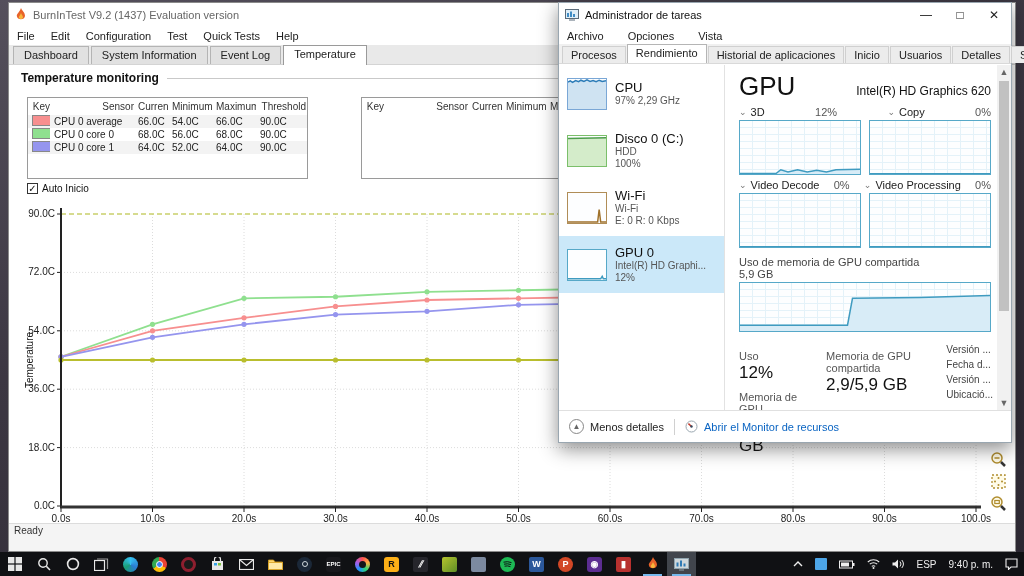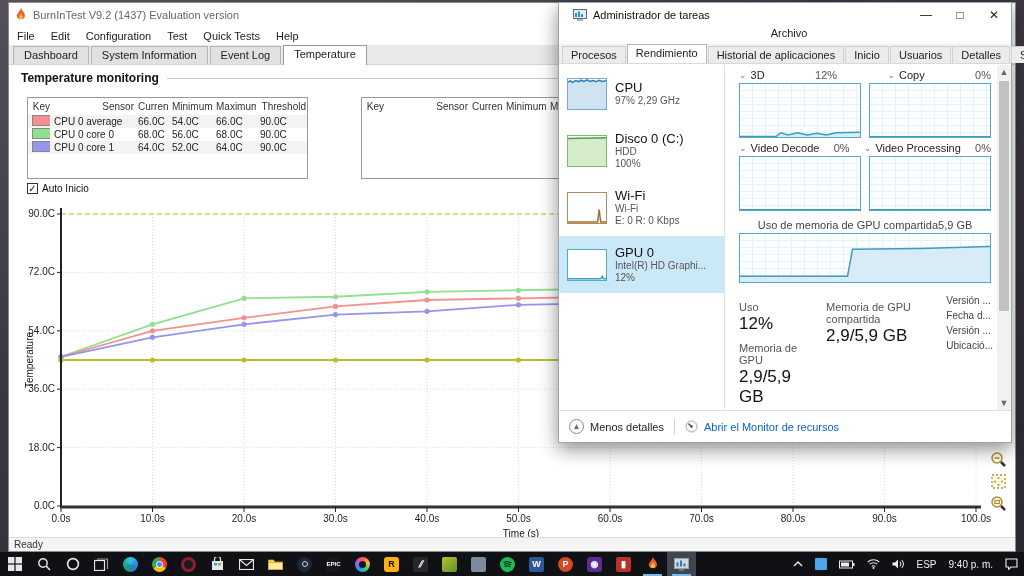--- a/index.html
+++ b/index.html
@@ -32,29 +32,29 @@
   .tbl1 { left:18px; top:32px; width:281px; height:82px; }
   .tbl2 { left:352px; top:32px; width:281px; height:82px; }
 
   .autoscroll { position:absolute; left:18px; top:118px; display:flex; align-items:center; gap:4px; font-size:10px; color:#111; }
   .checkbox { width:11px; height:11px; border:1px solid #333; background:#fff; font-size:10px; line-height:9px; text-align:center; color:#111; }
 
   .chart-wrap { position:absolute; left:0; top:134px; width:1008px; height:346px; }
   .zoom-tools { position:absolute; right:8px; top:386px; display:flex; flex-direction:column; gap:5px; z-index:2; }
   .zoom-btn { width:17px; height:17px; background:transparent; border:none; padding:0; cursor:pointer; }
 
-  .bit-statusbar { position:absolute; left:0; bottom:0; width:100%; height:14px; background:#f4f4f4; border-top:1px solid #dcdcdc; font-size:10px; color:#333; padding:1px 0 0 5px; }
+  .bit-statusbar { position:absolute; left:0; bottom:0; width:100%; height:28px; background:#f4f4f4; border-top:1px solid #dcdcdc; font-size:10px; color:#333; padding:1px 0 0 5px; }
 
   
   .tm-window { position:absolute; left:558px; top:2px; width:454px; height:441px;
     background:#fff; border:1px solid #99a6b0; box-shadow:0 6px 18px rgba(0,0,0,.45); z-index:5; font-size:11px; }
-  .tm-titlebar { height:24px; display:flex; align-items:center; padding-left:14px; }
+  .tm-titlebar { height:24px; display:flex; align-items:center; padding-left:6px; }
   .tm-title { font-size:11px; color:#111; margin-left:6px; flex:1; }
   .tm-cap-btn { width:34px; height:24px; display:flex; align-items:center; justify-content:center; font-size:12px; color:#222; background:transparent; border:none; }
-  .tm-menubar { height:17px; display:flex; gap:24px; padding-left:8px; align-items:center;flex-direction:column; }
+  .tm-menubar { height:17px; display:flex; gap:24px; padding-left:8px; align-items:center; }
   .tm-menu-item { font-size:11px; color:#222; }
   .tm-tabbar { height:20px; background:#f0f0f0; display:flex; align-items:flex-end; padding-left:3px; border-bottom:1px solid #d9d9d9; }
   .tm-tab { font-size:11px; color:#222; padding:2px 8px 3px; border:1px solid #d0d0d0; border-bottom:none; background:#ececec; margin-right:1px; height:17px; white-space:nowrap; }
   .tm-tab.active { background:#fff; height:19px; border-color:#b5b5b5; }
 
   .tm-body { position:absolute; left:0; top:62px; right:0; bottom:32px; background:#fff; }
   .tm-sidebar { position:absolute; left:0; top:0; width:166px; bottom:0; border-right:1px solid #e2e2e2; }
   .tm-side-item { position:relative; height:57px; display:flex; align-items:center; padding-left:8px; gap:8px; }
   .tm-side-item.selected { background:#cbe8f9; }
   .tm-spark-box { width:40px; height:32px; position:relative; background:#fdfeff; }
@@ -68,21 +68,21 @@
   .gpu-sub { font-size:12px; color:#111; }
   .mini-row-labels { display:flex; justify-content:space-between; padding:0 6px 0 10px; margin-top:4px; }
   .mini-label { font-size:11px; color:#222; display:flex; gap:4px; align-items:center; }
   .mini-label .pct { color:#555; }
   .chev { color:#777; font-size:9px; }
   .mini-charts { display:flex; gap:8px; padding:2px 6px 0 10px; }
   .tmbox { flex:1; height:55px; position:relative; border:1px solid #56a8c8;
     background: repeating-linear-gradient(to right, transparent 0 12px, #e4f2f9 12px 13px),
                 repeating-linear-gradient(to bottom, transparent 0 6px, #e4f2f9 6px 7px), #fdfeff; }
   .tmbox svg { position:absolute; inset:0; width:100%; height:100%; }
-  .sharedmem-labels { display:flex; justify-content:center; padding:0 6px 0 10px; margin-top:8px; font-size:11px; color:#444; }
+  .sharedmem-labels { display:flex; justify-content:flex-start; padding:0 6px 0 10px; margin-top:8px; font-size:11px; color:#444;flex-direction:column; }
   .sharedmem-chart { margin:2px 6px 0 10px; height:50px; position:relative; border:1px solid #56a8c8;
     background: repeating-linear-gradient(to right, transparent 0 12px, #e4f2f9 12px 13px),
                 repeating-linear-gradient(to bottom, transparent 0 6px, #e4f2f9 6px 7px), #fdfeff; }
   .sharedmem-chart svg { position:absolute; inset:0; width:100%; height:100%; }
   .gpu-stats { display:flex; padding:10px 4px 0 10px; gap:14px; }
   .stat-label { font-size:11px; color:#555;margin-top:8px; }
   .stat-value { font-size:17px; color:#111; margin:1px 0 6px; }
   .side-labels { font-size:10px; color:#444; line-height:15px; }
   .tm-scrollbar { position:absolute; right:0; top:0; width:14px; bottom:0; background:#f1f1f1; }
   .tm-scroll-thumb { position:absolute; left:2px; top:16px; width:10px; height:230px; background:#c1c1c1; }
@@ -401,20 +401,24 @@
         </div>
         <div class="tm-side-text">
           <div class="t1">GPU 0</div>
           <div class="t2">Intel(R) HD Graphi...</div>
           <div class="t2">12%</div>
         </div>
       </div>
     </div>
 
     <div class="tm-main">
+      <div class="gpu-head">
+        <span class="gpu-title">GPU</span>
+        <span class="gpu-sub">Intel(R) HD Graphics 620</span>
+      </div>
       <div class="mini-row-labels">
         <span class="mini-label">
             <span class="chev">⌄</span>
             <span>3D</span>
           </span>
         <span class="mini-label">
             <span class="pct">12%</span>
           </span>
         <span class="mini-label">
             <span class="chev">⌄</span>

